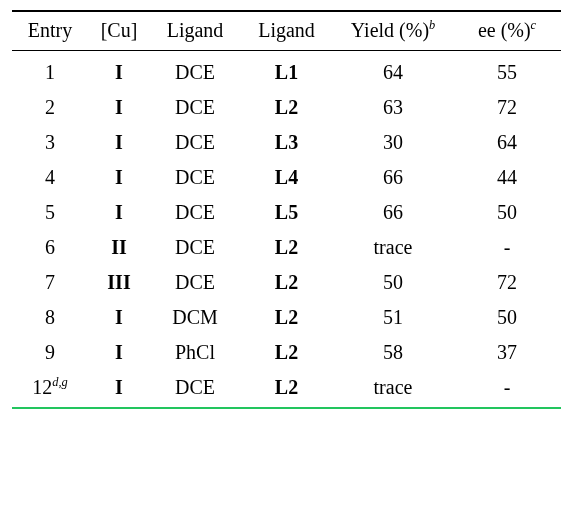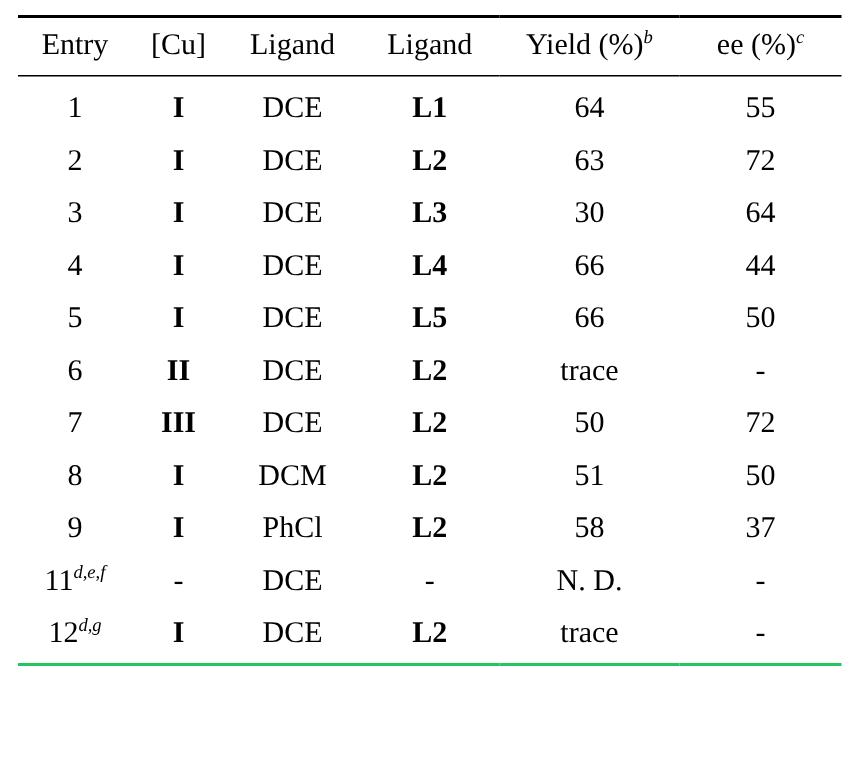--- a/index.html
+++ b/index.html
@@ -178,28 +178,20 @@
           <td><span>50</span></td>
         </tr>
         <tr>
           <td><span>9</span></td>
           <td><span class="bold">I</span></td>
           <td><span>PhCl</span></td>
           <td><span class="bold">L2</span></td>
           <td><span>58</span></td>
           <td><span>37</span></td>
         </tr>
-        <tr>
-          <td><span>11</span><sup class="marker">d,e,f</sup></td>
-          <td><span class="dash">-</span></td>
-          <td><span>DCE</span></td>
-          <td><span class="dash">-</span></td>
-          <td><span>N. D.</span></td>
-          <td><span class="dash">-</span></td>
-        </tr>
         <tr class="last-row">
           <td><span>12</span><sup class="marker">d,g</sup></td>
           <td><span class="bold">I</span></td>
           <td><span>DCE</span></td>
           <td><span class="bold">L2</span></td>
           <td><span>trace</span></td>
           <td><span class="dash">-</span></td>
         </tr>
       </tbody>
   </table>

